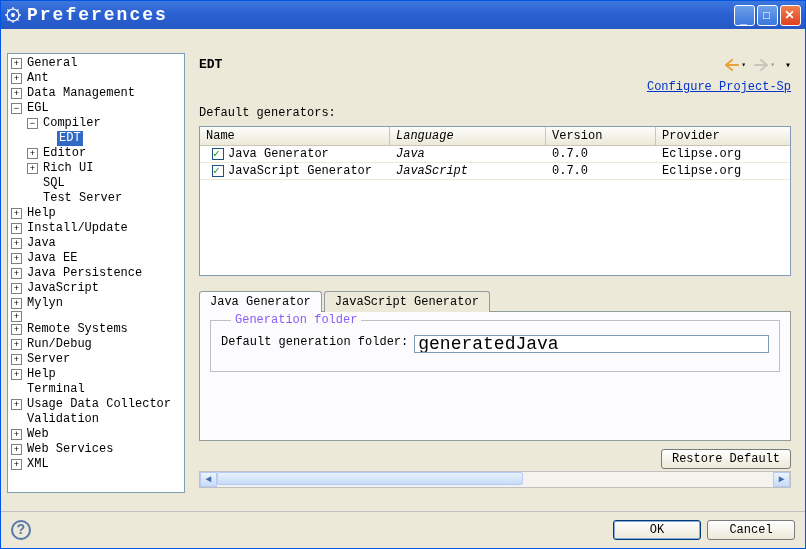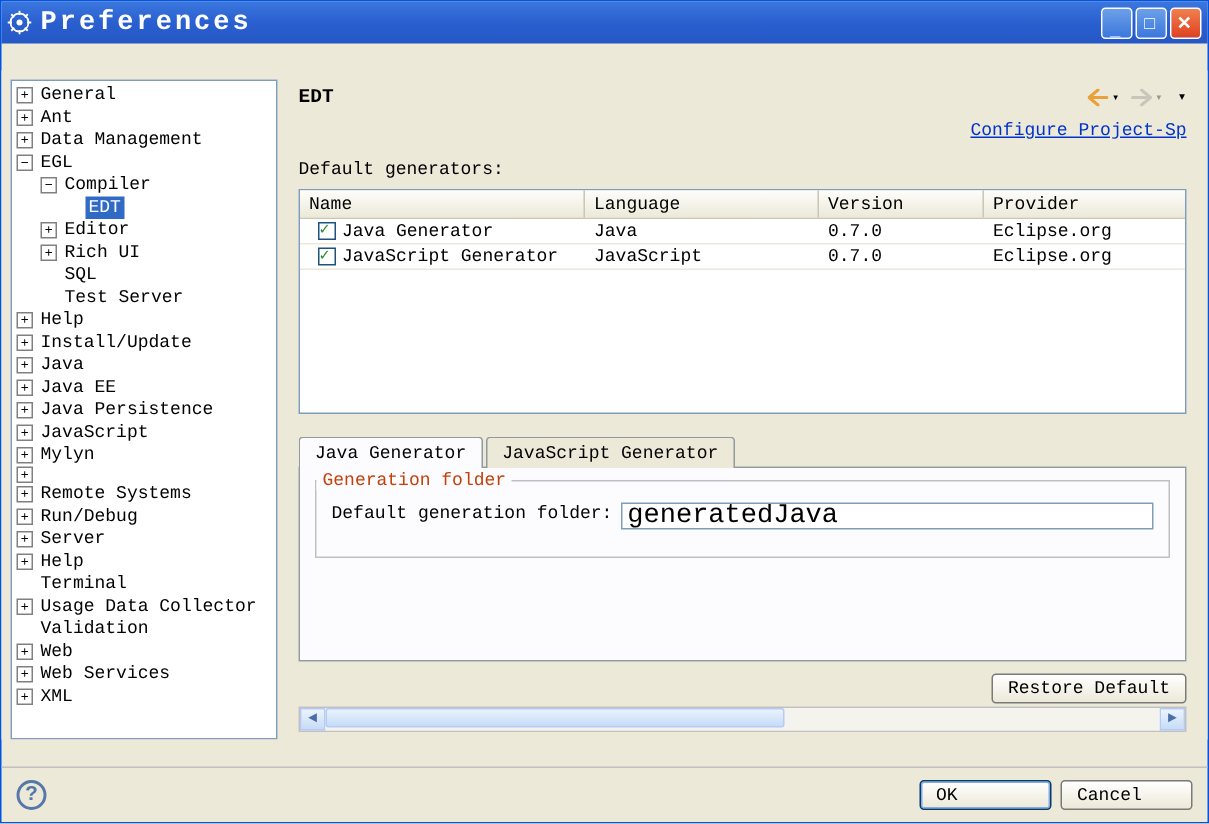--- a/index.html
+++ b/index.html
@@ -143,21 +143,21 @@
   }
   .thead { display: flex; background: #ebeadb; border-bottom: 1px solid #cbc7b8; }
   .th {
     padding: 2px 6px;
     border-right: 1px solid #cbc7b8;
     background: linear-gradient(#fdfdfb,#ece9d8);
     cursor: pointer;
   }
   .th:last-child { border-right: none; flex:1; }
   .col-name { width: 190px; }
-  .col-lang { width: 156px; }
+  .col-lang { width: 156px; font-style: italic; }
   .col-ver  { width: 110px; }
   .col-prov { flex: 1; }
   .tbody { flex:1; overflow: auto; }
   .trow { display:flex; border-bottom: 1px solid #ece9d8; line-height:16px; }
   .td { padding: 0 6px; }
   .td.col-name { display:flex; align-items:center; }
   .chk {
     width:12px; height:12px;
     border:1px solid #1c5180;
     background:#fff;
@@ -203,24 +203,24 @@
     height:130px;
   }
   .fieldset {
     border:1px solid #c0c0c0;
     padding:14px 10px 18px 10px;
     position:relative;
     background:#fcfcfe;
   }
   .fieldset .legend {
     position:absolute;
-    top:-8px; left:0;
+    top:-8px; left:20px;
     background:#fcfcfe;
     padding:0 4px;
-    color:#c2410c;
+    color:#8b5cf6;
     font-family:Liberation Mono, monospace;
   }
   .fieldrow { display:flex; align-items:flex-start; gap:6px; }
   .fieldrow input {
     flex:1;
     border:1px solid #7f9db9;
     padding:1px 3px;
     font-family:inherit;
     font-size:18px;
     height:18px;
@@ -228,20 +228,21 @@
   .btn-wrap {
     display:flex;
     justify-content:flex-end;
     margin: 2px 8px 2px 8px;
   }
   .button {
     border:1px solid #7a7a7a;
     background:linear-gradient(#fff,#ece9d8);
     padding:2px 10px;
     min-width:88px;
+    text-align:center;
     cursor:pointer;
     border-radius:3px;
     font-family:inherit;
     font-size:12px;
   }
   .hscroll {
     height:17px;
     margin:0 8px 0 8px;
     border:1px solid #c0c0c0;
     background:#f4f3ee;

